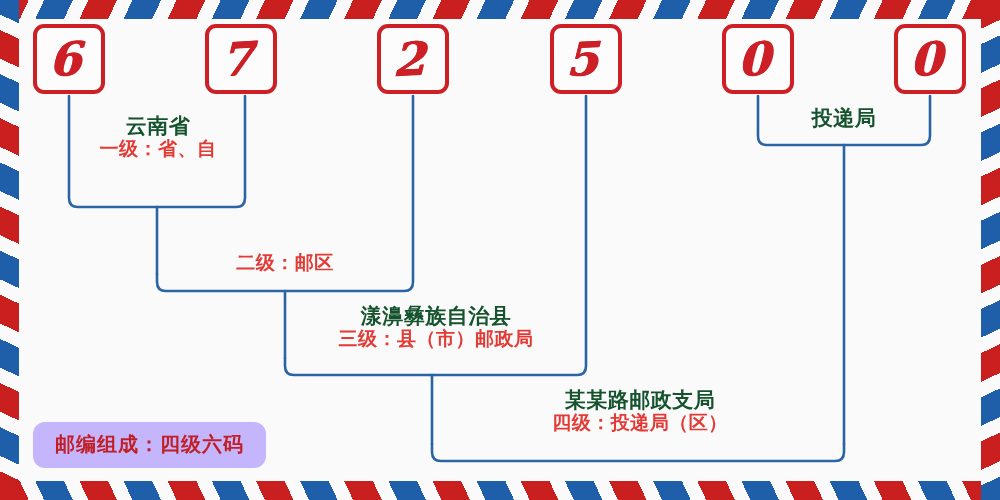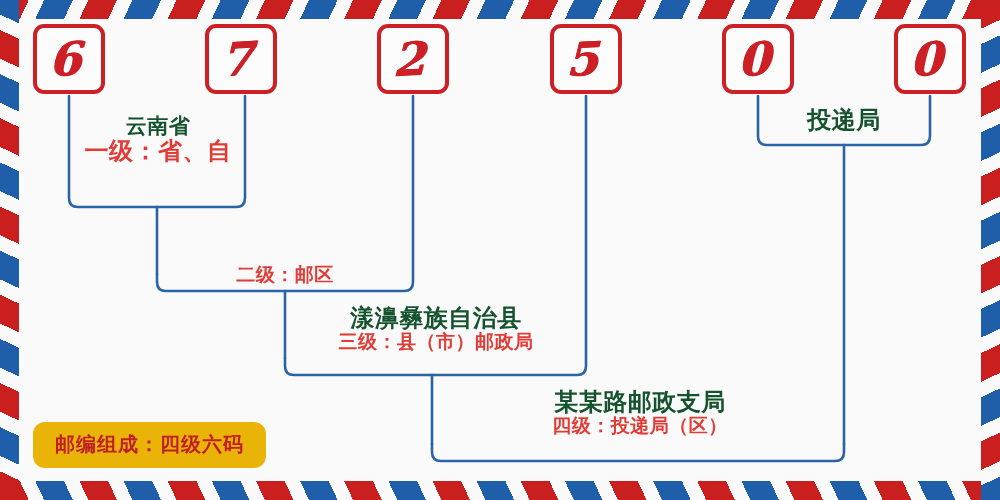--- a/index.html
+++ b/index.html
@@ -72,30 +72,30 @@
     color:#14532d;
     letter-spacing:0.5px;
   }
   .cap-sub{
     font-family:"DejaVu Sans","Liberation Sans",sans-serif;
     font-weight:700;
     color:#e23b36;
     letter-spacing:0.5px;
   }
   .s20 .cap-title{font-size:21px;}
-  .s20 .cap-sub{font-size:24px;}
+  .s20 .cap-sub{font-size:19px;}
   .s18 .cap-sub{font-size:19px;}
-  .s18 .cap-title{font-size:24px;}
+  .s18 .cap-title{font-size:21px;}
 
   
   #footer-pill{
     position:absolute;z-index:5;
     left:33px;top:422px;
     padding:9px 22px 10px 22px;
-    background:#eab308;
+    background:#c4b5fd;
     border-radius:12px;
   }
   #footer-pill .pill-text{
     font-family:"DejaVu Serif","Liberation Serif",serif;
     font-weight:700;font-size:20px;
     color:#c01f25;letter-spacing:1px;white-space:nowrap;
   }
 </style>
 </head>
 <body>
@@ -143,21 +143,21 @@
   </div>
   <div class="digit-box" style="left:894px;top:24px;">
     <span class="digit-glyph">0</span>
   </div>
 
   <div class="caption s20" style="left:80px;top:114px;width:156px;">
     <div class="cap-title">云南省</div>
     <div class="cap-sub">一级：省、自</div>
   </div>
 
-  <div class="caption s18" style="left:175px;top:264px;width:220px;">
+  <div class="caption s18" style="left:175px;top:252px;width:220px;">
     <div class="cap-sub">二级：邮区</div>
   </div>
 
   <div class="caption s18" style="left:296px;top:304px;width:280px;">
     <div class="cap-title">漾濞彝族自治县</div>
     <div class="cap-sub">三级：县（市）邮政局</div>
   </div>
 
   <div class="caption s18" style="left:450px;top:388px;width:380px;">
     <div class="cap-title">某某路邮政支局</div>

